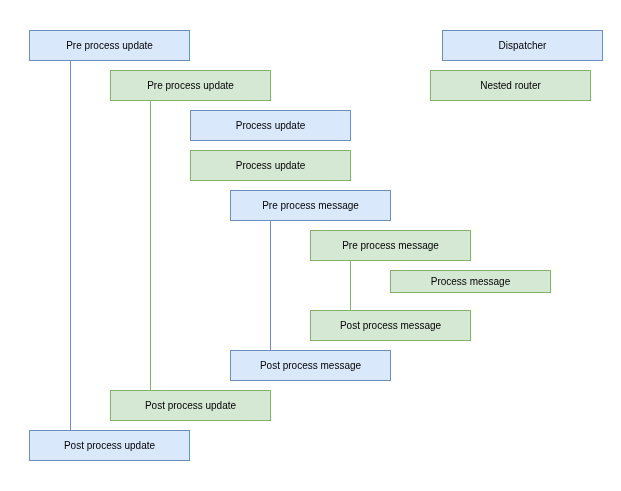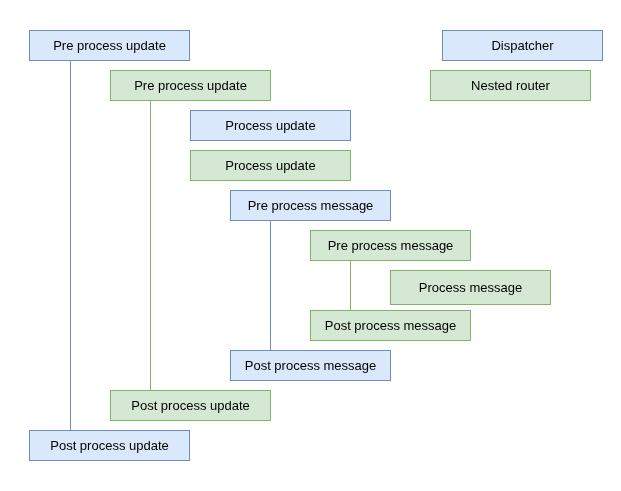--- a/index.html
+++ b/index.html
@@ -20,21 +20,21 @@
     overflow: hidden;
   }
   .node {
     position: absolute;
     box-sizing: border-box;
     border-style: solid;
     border-width: 1px;
     display: flex;
     align-items: center;
     justify-content: center;
-    font-size: 13px;
+    font-size: 10px;
     line-height: 1;
     color: #000000;
     text-align: center;
     white-space: nowrap;
     z-index: 2;
   }
   .node.blue {
     background: #dae8fc;
     border-color: #6c8ebf;
   }
@@ -68,21 +68,21 @@
     </div>
     <div class="node green" style="left: 190px; top: 150px; width: 161px; height: 31px;">
       <span>Process update</span>
     </div>
     <div class="node blue" style="left: 230px; top: 190px; width: 161px; height: 31px;">
       <span>Pre process message</span>
     </div>
     <div class="node green" style="left: 310px; top: 230px; width: 161px; height: 31px;">
       <span>Pre process message</span>
     </div>
-    <div class="node green" style="left: 390px; top: 270px; width: 161px; height: 35px;">
+    <div class="node green" style="left: 390px; top: 270px; width: 161px; height: 23px;">
       <span>Process message</span>
     </div>
     <div class="node green" style="left: 310px; top: 310px; width: 161px; height: 31px;">
       <span>Post process message</span>
     </div>
     <div class="node blue" style="left: 230px; top: 350px; width: 161px; height: 31px;">
       <span>Post process message</span>
     </div>
     <div class="node green" style="left: 110px; top: 390px; width: 161px; height: 31px;">
       <span>Post process update</span>

